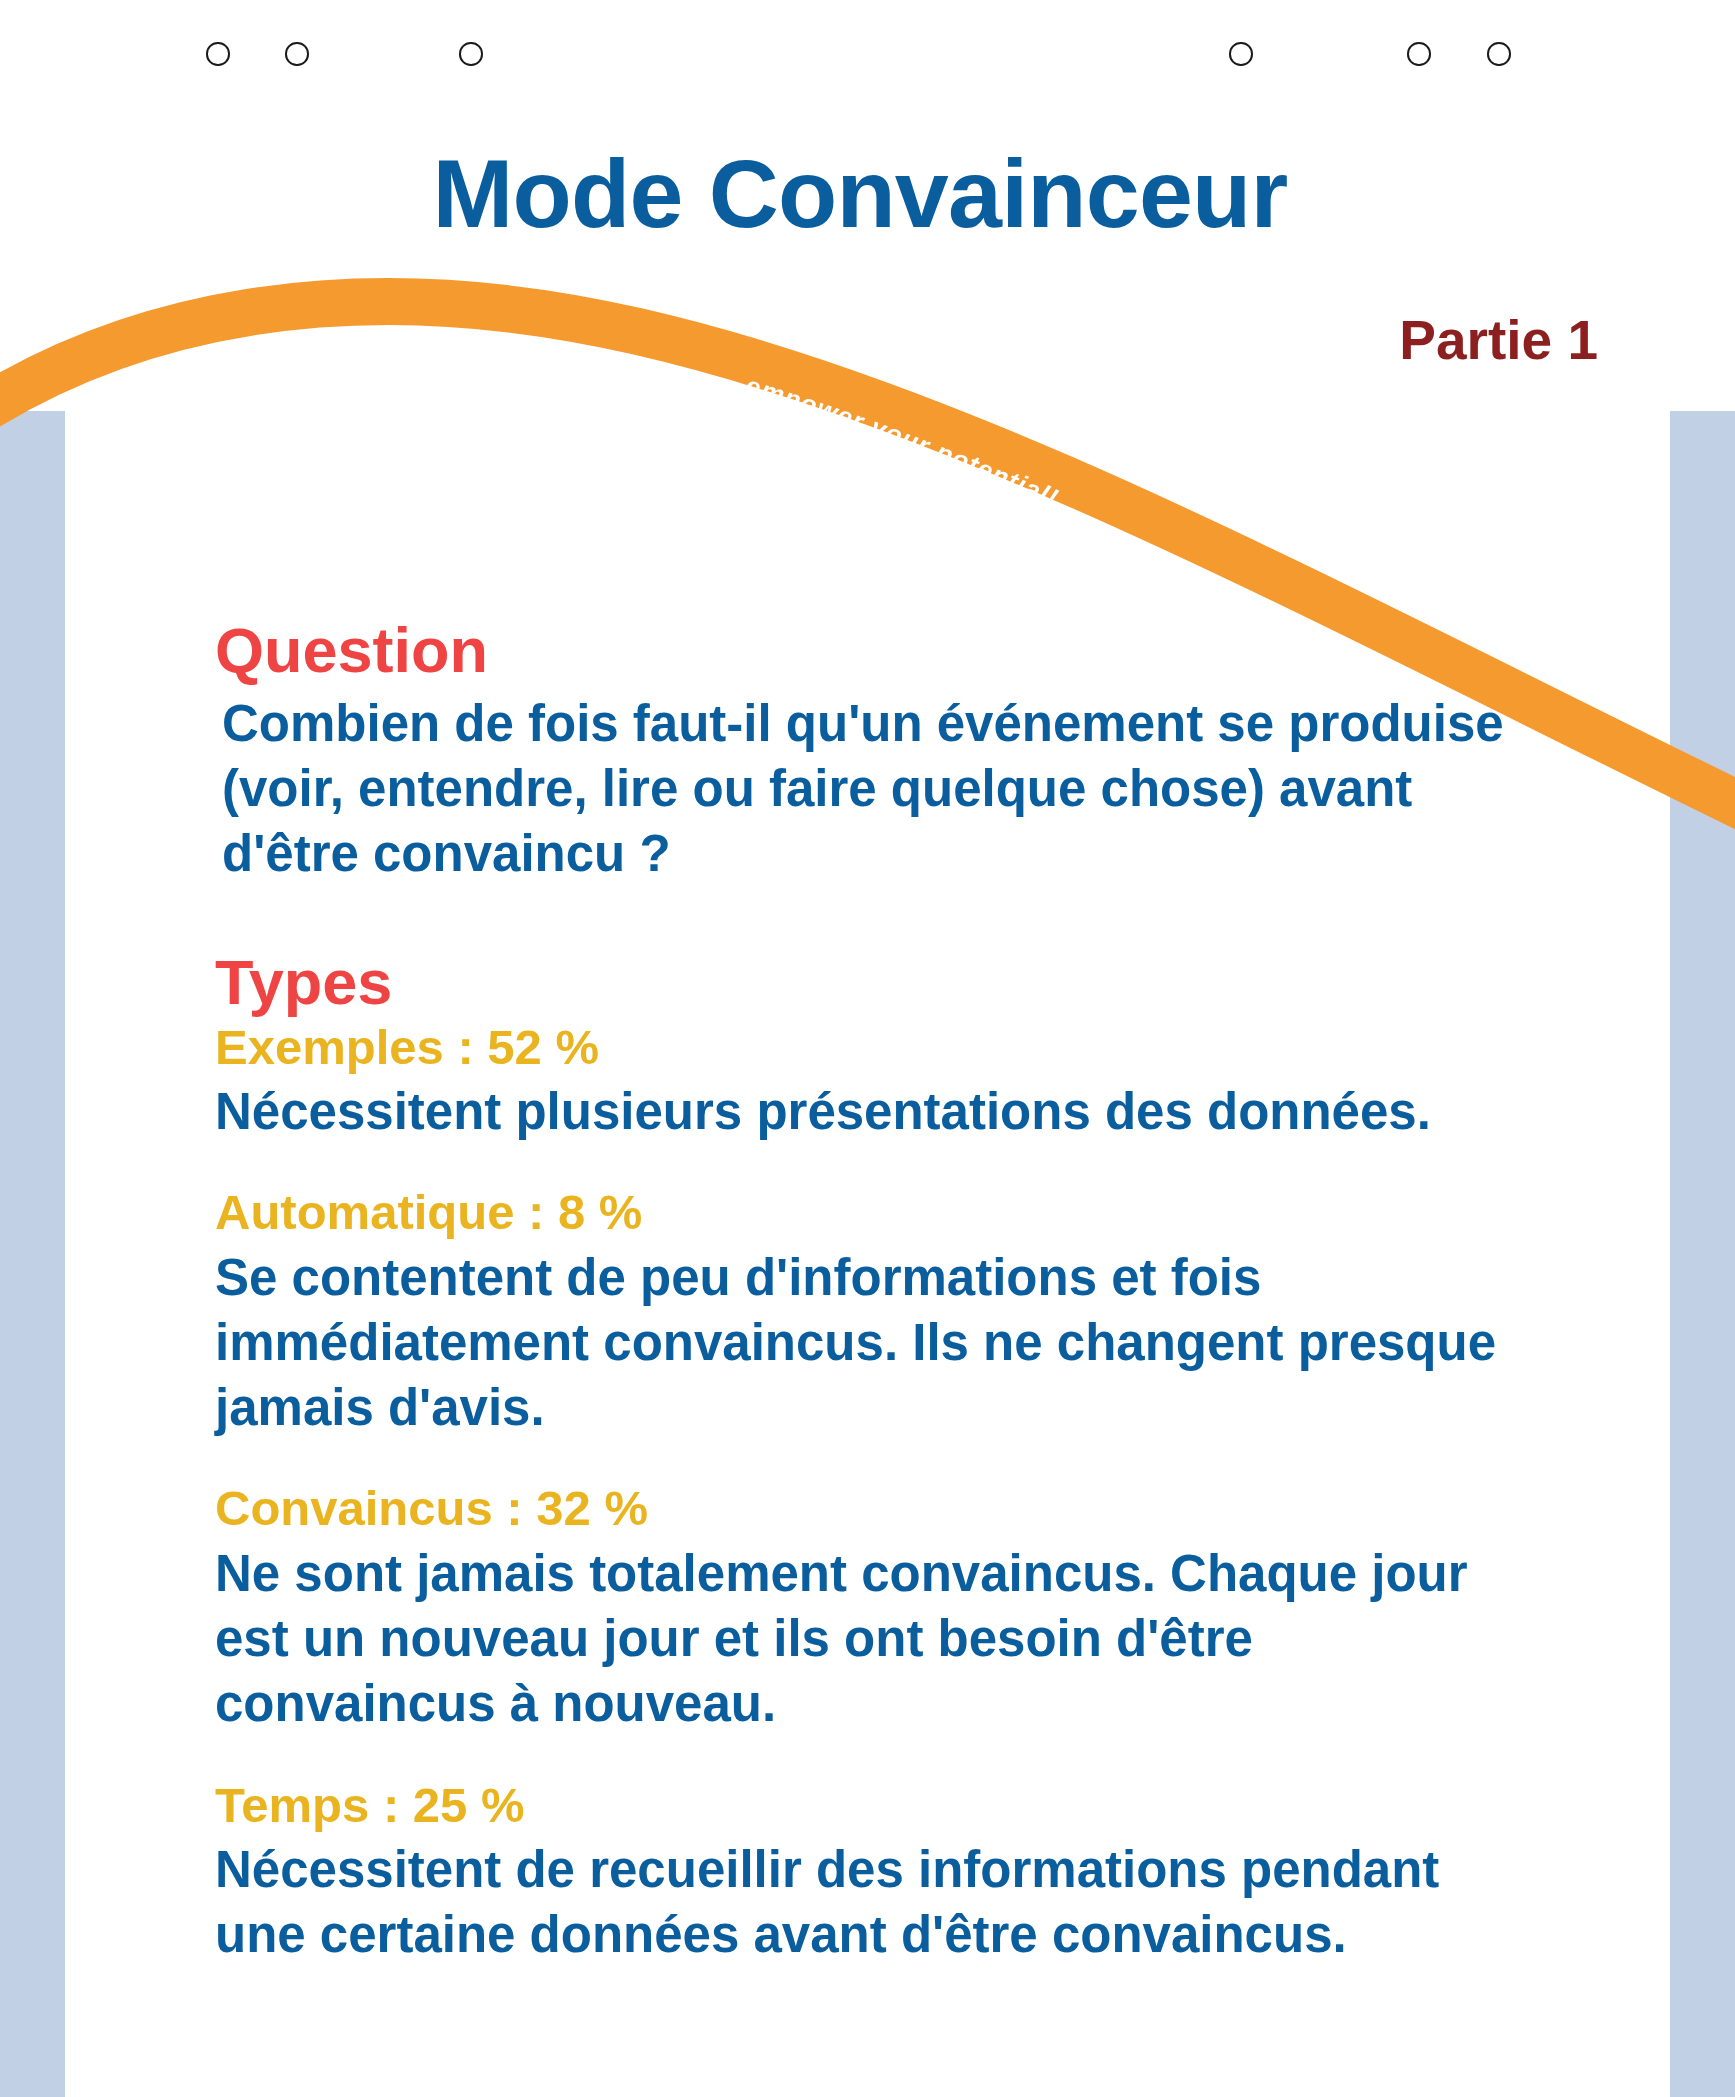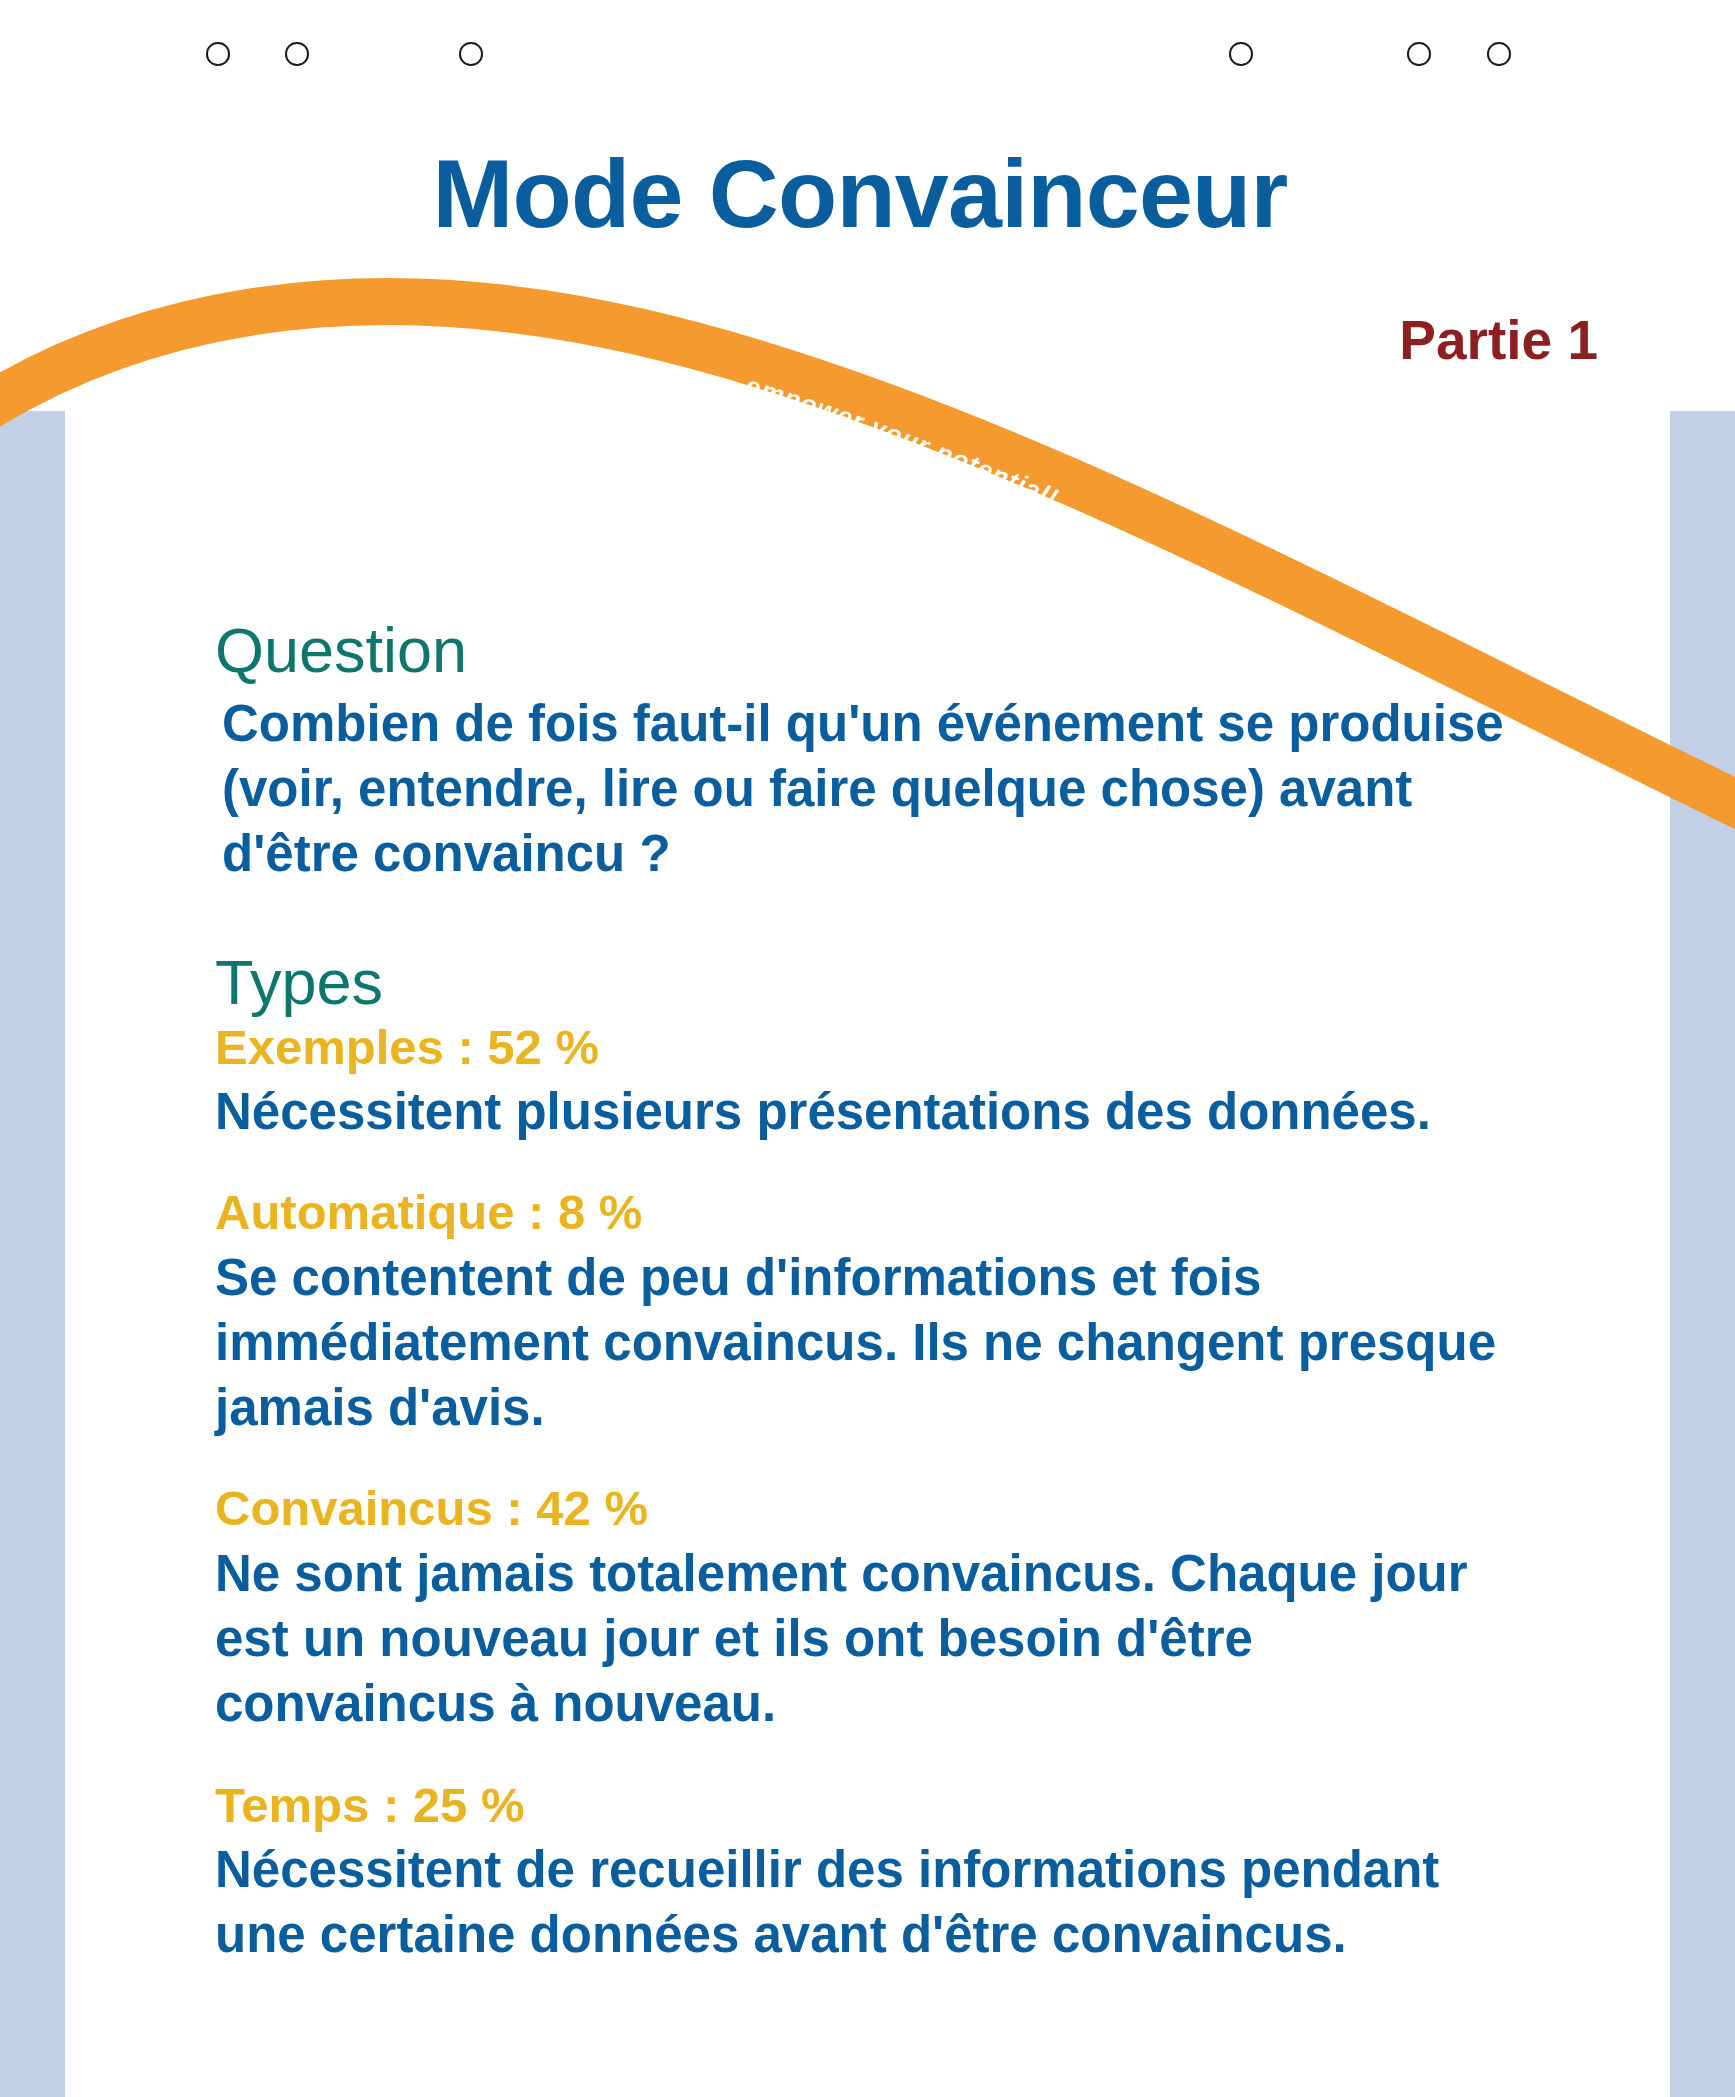--- a/index.html
+++ b/index.html
@@ -64,21 +64,21 @@
     color:#8c1f1f;
     margin-top:32px;
   }
 
   
   #content{
     position:absolute;left:215px;top:617px;width:1321px;
   }
   .section-head{
     font-size:63px;line-height:1.06;
-    font-weight:normal;color:#0f766e;
+    font-weight:bold;color:#ef4444;
     margin:0 0 2.5px 0;
   }
   .q-body{
     font-size:51px;line-height:1.28;
     font-weight:bold;color:#0b5e9e;
     margin:7px;
   }
   .spacer-lg{height:55px;}
   .spacer-md{height:39px;}
 
@@ -146,21 +146,21 @@
     <div class="spacer-md"></div>
 
     <div class="type-block">
       <div class="type-label">Automatique : 8 %</div>
       <p class="type-desc">Se contentent de peu d'informations et fois immédiatement convaincus. Ils ne changent presque jamais d'avis.</p>
     </div>
 
     <div class="spacer-md"></div>
 
     <div class="type-block">
-      <div class="type-label">Convaincus : 42 %</div>
+      <div class="type-label">Convaincus : 32 %</div>
       <p class="type-desc">Ne sont jamais totalement convaincus. Chaque jour est un nouveau jour et ils ont besoin d'être convaincus à nouveau.</p>
     </div>
 
     <div class="spacer-md"></div>
 
     <div class="type-block">
       <div class="type-label">Temps : 25 %</div>
       <p class="type-desc">Nécessitent de recueillir des informations pendant une certaine données avant d'être convaincus.</p>
     </div>
 

